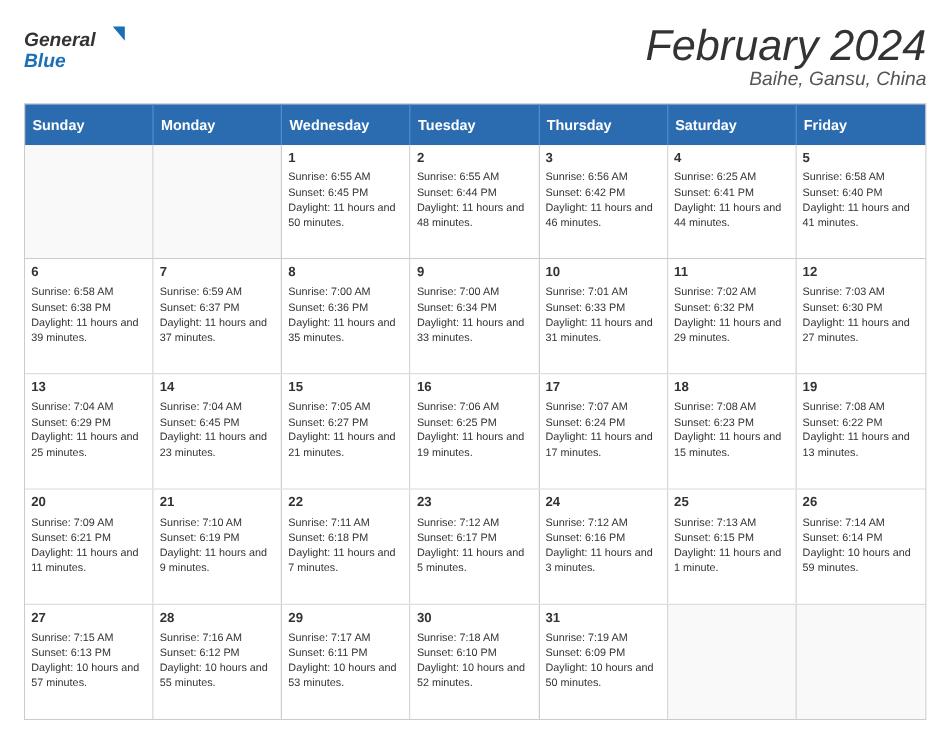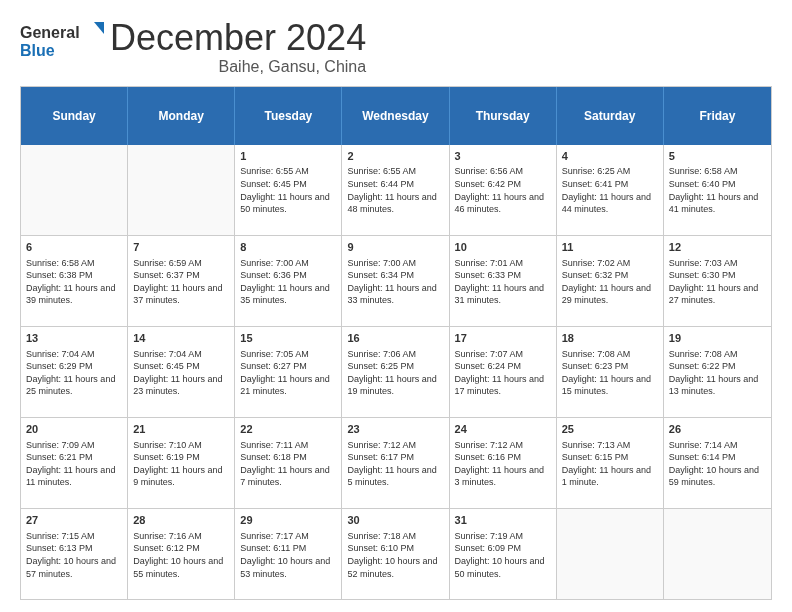--- a/index.html
+++ b/index.html
@@ -12,23 +12,24 @@
     }
     .page {
       width: 792px;
       height: 612px;
       padding: 18px 20px 12px 20px;
       display: flex;
       flex-direction: column;
     }
     .header {
       display: flex;
-      justify-content: flex-start;
+      justify-content: space-between;
       align-items: flex-start;
       margin-bottom: 10px;
+      font-style: italic;
     }
     .logo {
       display: flex;
       align-items: center;
       gap: 4px;
     }
     .title-block {
       text-align: right;
     }
     .month-title {
@@ -49,23 +50,23 @@
     }
     .calendar-header-row {
       display: grid;
       grid-template-columns: repeat(7, 1fr);
       background: #2b6cb0;
     }
     .cal-header-cell {
       color: #fff;
       font-size: 12px;
       font-weight: bold;
-      padding: 22px 6px;
+      padding: 10px 6px;
       border-right: 1px solid #4a8fd0;
-      text-align: center;
+      text-align: left;
     }
     .cal-header-cell:last-child { border-right: none; }
     .calendar-body {
       flex: 1;
       display: flex;
       flex-direction: column;
     }
     .cal-row {
       display: grid;
       grid-template-columns: repeat(7, 1fr);
@@ -102,31 +103,31 @@
   <div class="header">
     <div class="logo">
   <svg width="90" height="44" viewBox="0 0 90 44">
     <text x="0" y="20" font-size="16" font-weight="bold" fill="#333" font-family="Arial">General</text>
     <text x="0" y="38" font-size="16" font-weight="bold" fill="#1a6fb5" font-family="Arial">Blue</text>
     <polygon points="72,2 84,2 84,18 72,18" fill="none"></polygon>
     <polygon points="74,4 84,4 84,16" fill="#1a6fb5"></polygon>
   </svg>
 </div>
     <div class="title-block">
-      <div class="month-title">December 2024</div>
+      <div class="month-title">February 2024</div>
       <div class="location-title">Baihe, Gansu, China</div>
     </div>
   </div>
 
   <div class="calendar">
     <div class="calendar-header-row">
       <div class="cal-header-cell">Sunday</div>
       <div class="cal-header-cell">Monday</div>
+      <div class="cal-header-cell">Wednesday</div>
       <div class="cal-header-cell">Tuesday</div>
-      <div class="cal-header-cell">Wednesday</div>
       <div class="cal-header-cell">Thursday</div>
       <div class="cal-header-cell">Saturday</div>
       <div class="cal-header-cell">Friday</div>
     </div>
     <div class="calendar-body" id="cal-body">
     <div class="cal-row">
           <div class="cal-cell empty"></div>
           <div class="cal-cell empty"></div>
           <div class="cal-cell">
             <div class="day-num">1</div>

